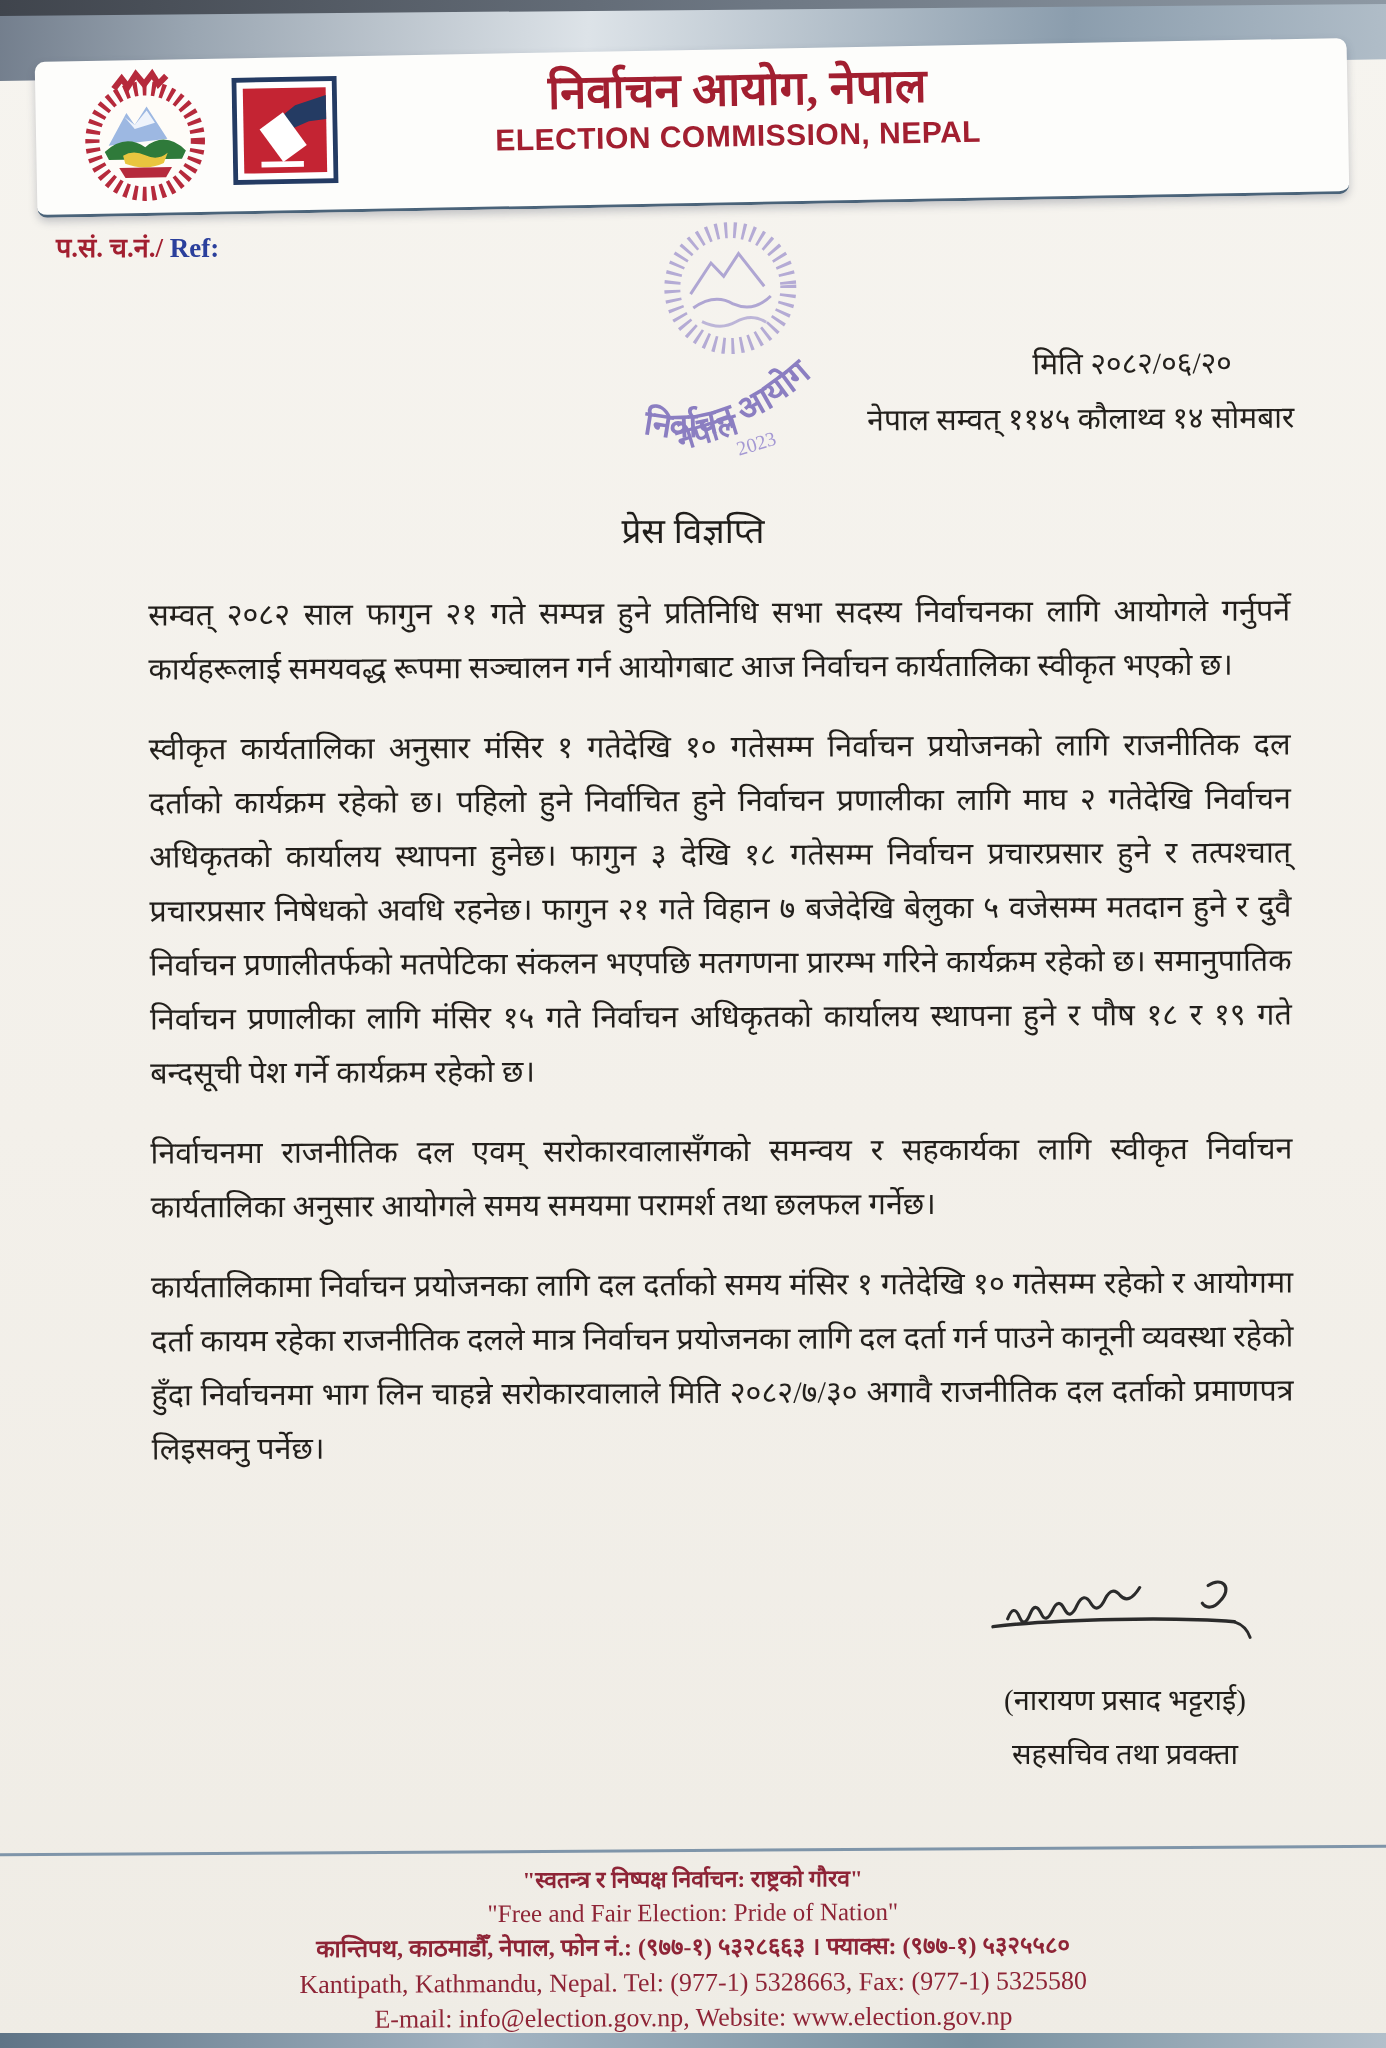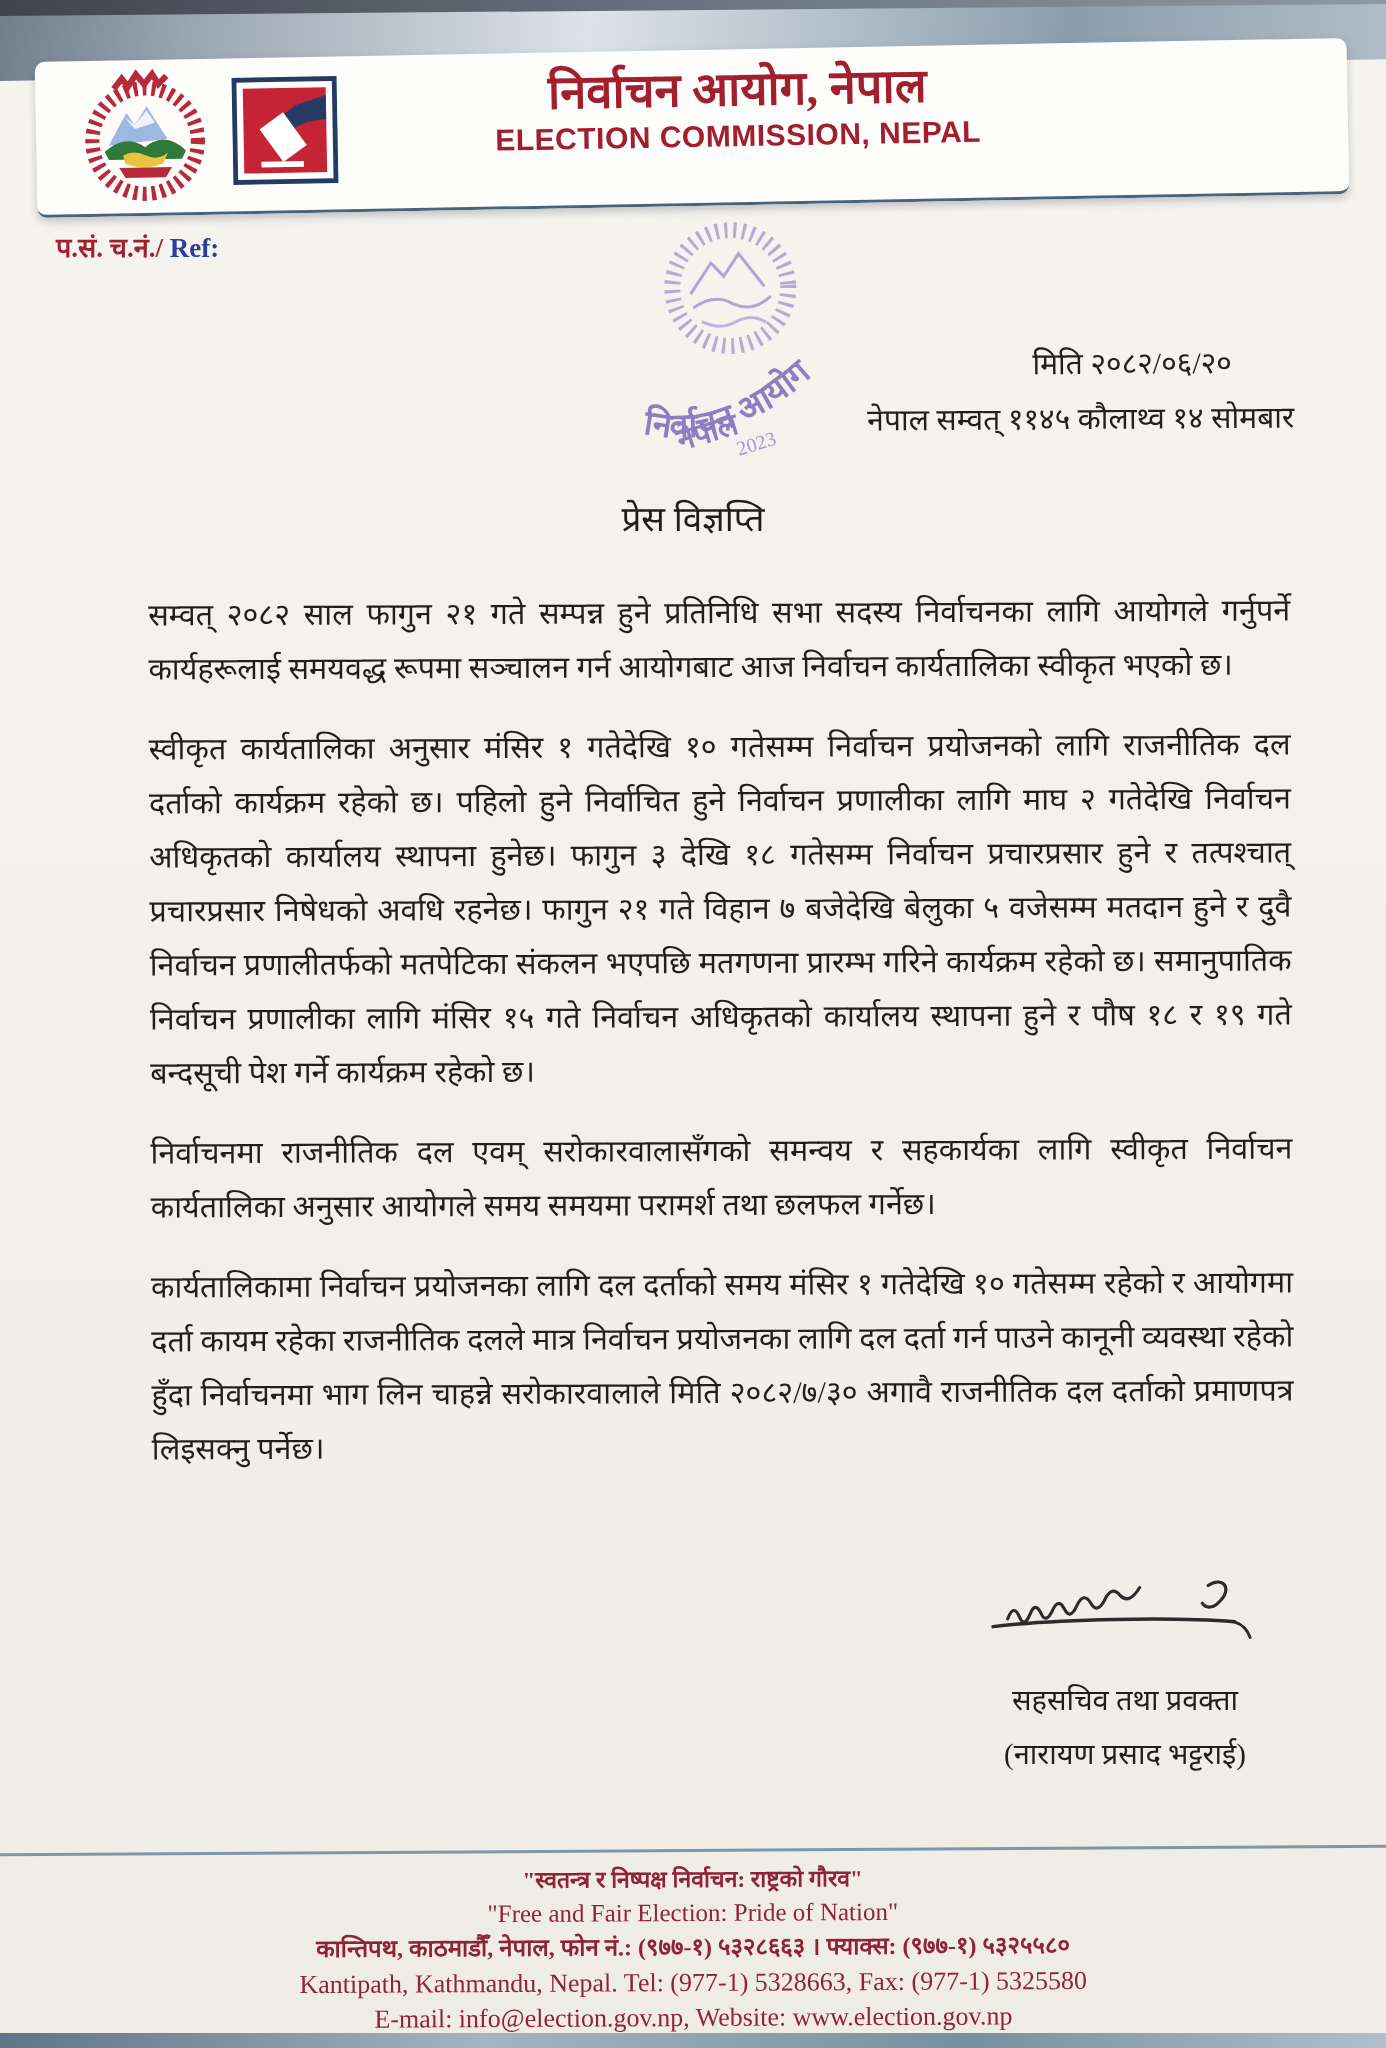--- a/index.html
+++ b/index.html
@@ -37,21 +37,21 @@
   .ref-np { color:#a21f30;margin-top:38px; }
   .ref-en { color:#2a3f9c; margin-left:0; }
   
   .stamp { position:absolute; left:575px; top:200px; width:315px; height:260px;
            transform:rotate(-3deg); opacity:.88; }
   
   .date-block { position:absolute; right:92px; top:336px; text-align:right;
                 font-size:30px; line-height:55px; color:#23201c; transform:rotate(-0.4deg); }
   .date-line1 { padding-right:62px; }
   
-  .press-title { position:absolute; top:494px; left:0; width:100%;
+  .press-title { position:absolute; top:506px; left:0; width:100%;
                  text-align:center; font-size:35px; color:#1f1d1a; }
   
   .body-text { position:absolute; left:150px; top:586px; width:1142px;
                font-size:30.5px; line-height:54px; text-align:justify;
                color:#221f1b; transform:rotate(-0.25deg); }
   .body-text p { margin:0 0 26px 0; }
   
   .sig-block { position:absolute; left:950px; top:1568px; width:350px;
                text-align:center; font-size:29px; line-height:54px; }
   .sig-svg { width:300px; height:88px; }
@@ -136,22 +136,22 @@
     <p>कार्यतालिकामा निर्वाचन प्रयोजनका लागि दल दर्ताको समय मंसिर १ गतेदेखि १० गतेसम्म रहेको र आयोगमा दर्ता कायम रहेका राजनीतिक दलले मात्र निर्वाचन प्रयोजनका लागि दल दर्ता गर्न पाउने कानूनी व्यवस्था रहेको हुँदा निर्वाचनमा भाग लिन चाहन्ने सरोकारवालाले मिति २०८२/७/३० अगावै राजनीतिक दल दर्ताको प्रमाणपत्र लिइसक्नु पर्नेछ।</p>
   </div>
 
   <div class="sig-block">
     <svg class="sig-svg" viewBox="0 0 300 90">
       <path d="M15,60 C80,52 200,50 262,55" stroke="#2b2b2b" stroke-width="3.5" fill="none" stroke-linecap="round"></path>
       <path d="M30,52 q6,-16 12,-2 q5,12 11,-3 q5,-13 11,-1 q5,12 12,-3 q6,-13 12,-1 q6,12 13,-4 q7,-14 14,-2 q7,12 15,-5 q7,-13 15,-3 q9,10 20,-8" stroke="#2b2b2b" stroke-width="3.2" fill="none" stroke-linecap="round"></path>
       <path d="M235,18 c14,-10 26,2 12,16 c-6,7 -14,8 -18,2" stroke="#2b2b2b" stroke-width="3.2" fill="none" stroke-linecap="round"></path>
       <path d="M262,55 q12,4 16,16" stroke="#2b2b2b" stroke-width="3" fill="none" stroke-linecap="round"></path>
     </svg>
+    <div>(नारायण प्रसाद भट्टराई)</div>
     <div>सहसचिव तथा प्रवक्ता</div>
-    <div>(नारायण प्रसाद भट्टराई)</div>
   </div>
 
   <div class="footer-sep"></div>
 
   <div class="footer">
     <div class="f-motto-np">"स्वतन्त्र र निष्पक्ष निर्वाचन: राष्ट्रको गौरव"</div>
     <div class="f-motto-en">"Free and Fair Election: Pride of Nation"</div>
     <div class="f-addr-np">कान्तिपथ, काठमाडौँ, नेपाल, फोन नं.: (९७७-१) ५३२८६६३ । फ्याक्स: (९७७-१) ५३२५५८०</div>
     <div class="f-addr-en">Kantipath, Kathmandu, Nepal. Tel: (977-1) 5328663, Fax: (977-1) 5325580</div>
     <div class="f-email">E-mail: info@election.gov.np, Website: www.election.gov.np</div>

